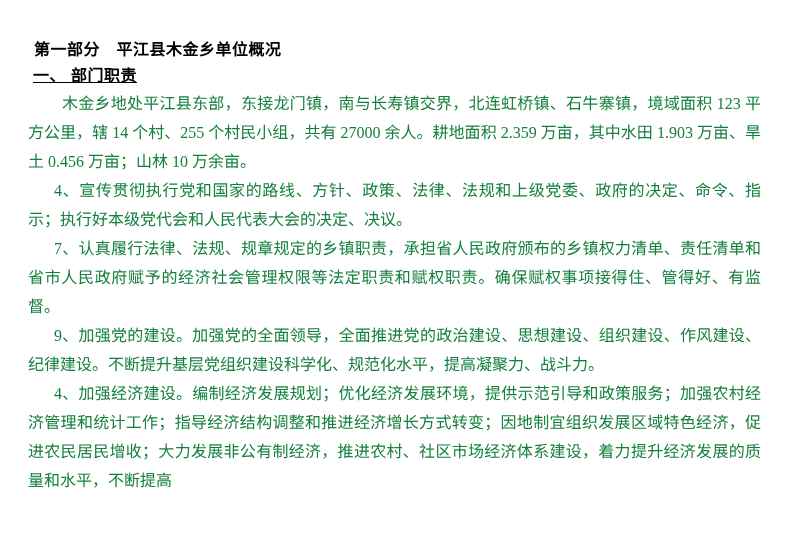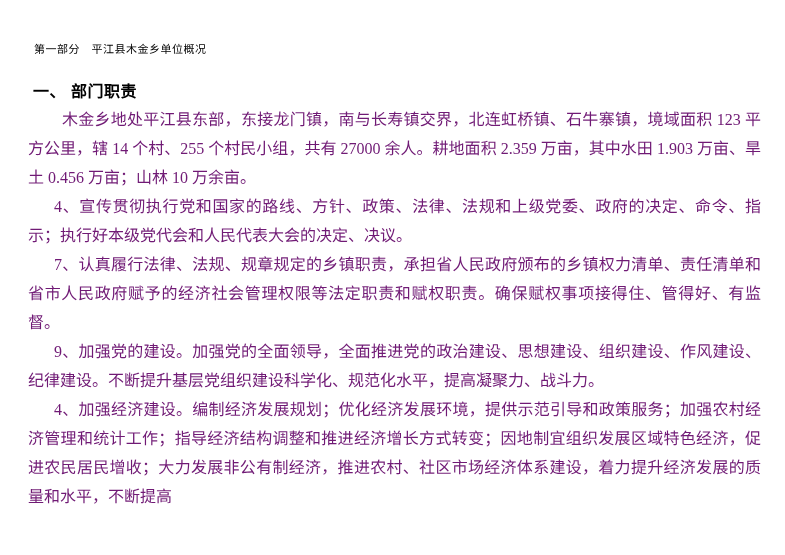--- a/index.html
+++ b/index.html
@@ -15,44 +15,45 @@
   }
   .page {
     box-sizing: border-box;
     width: 785px;
     height: 555px;
     padding: 36px 24px 0 28px;
     color: #000000;
     overflow: hidden;
   }
   .doc-title {
-    margin: 0 0 16px 6px;
+    margin: 0 0 0 6px;
     font-family: "Liberation Sans", "DejaVu Sans", sans-serif;
-    font-weight: normal;
-    font-size: 11px;
+    font-weight: bold;
+    font-size: 16px;
     line-height: 27px;
     letter-spacing: 0.5px;
     white-space: pre;
   }
   .doc-heading {
     margin: 0 0 0 5px;
     font-family: "Liberation Sans", "DejaVu Sans", sans-serif;
     font-weight: bold;
     font-size: 16px;
     line-height: 26px;
     letter-spacing: 0.5px;
     white-space: pre;
+    text-decoration: underline;
   }
   .body-text p {
     margin: 0;
     font-family: "Liberation Serif", "DejaVu Serif", serif;
     font-size: 16px;
     line-height: 29px;
     text-align: justify;
-    color: #701a75;
+    color: #15803d;
   }
   .para-narrative {
     text-indent: 34px;
   }
   .para-item {
     text-indent: 26px;
   }
 </style>
 </head>
 <body>

